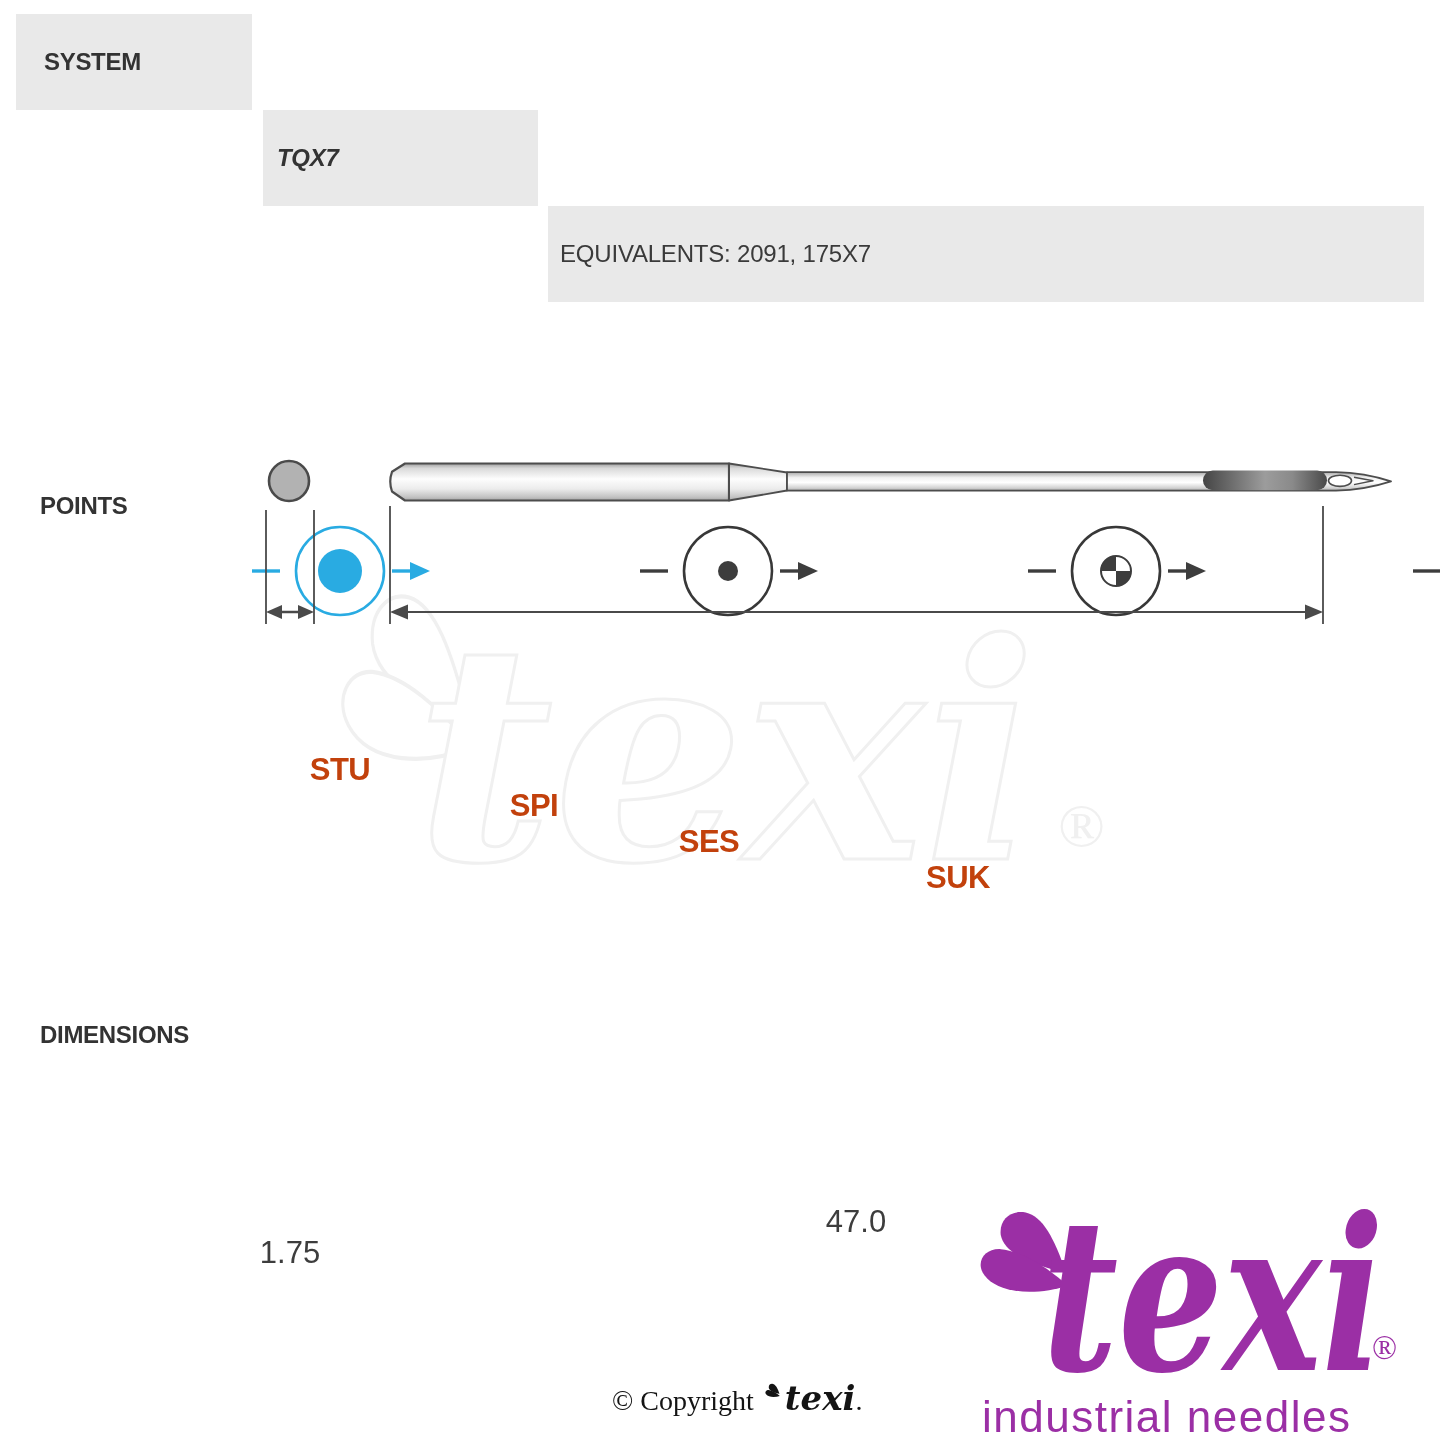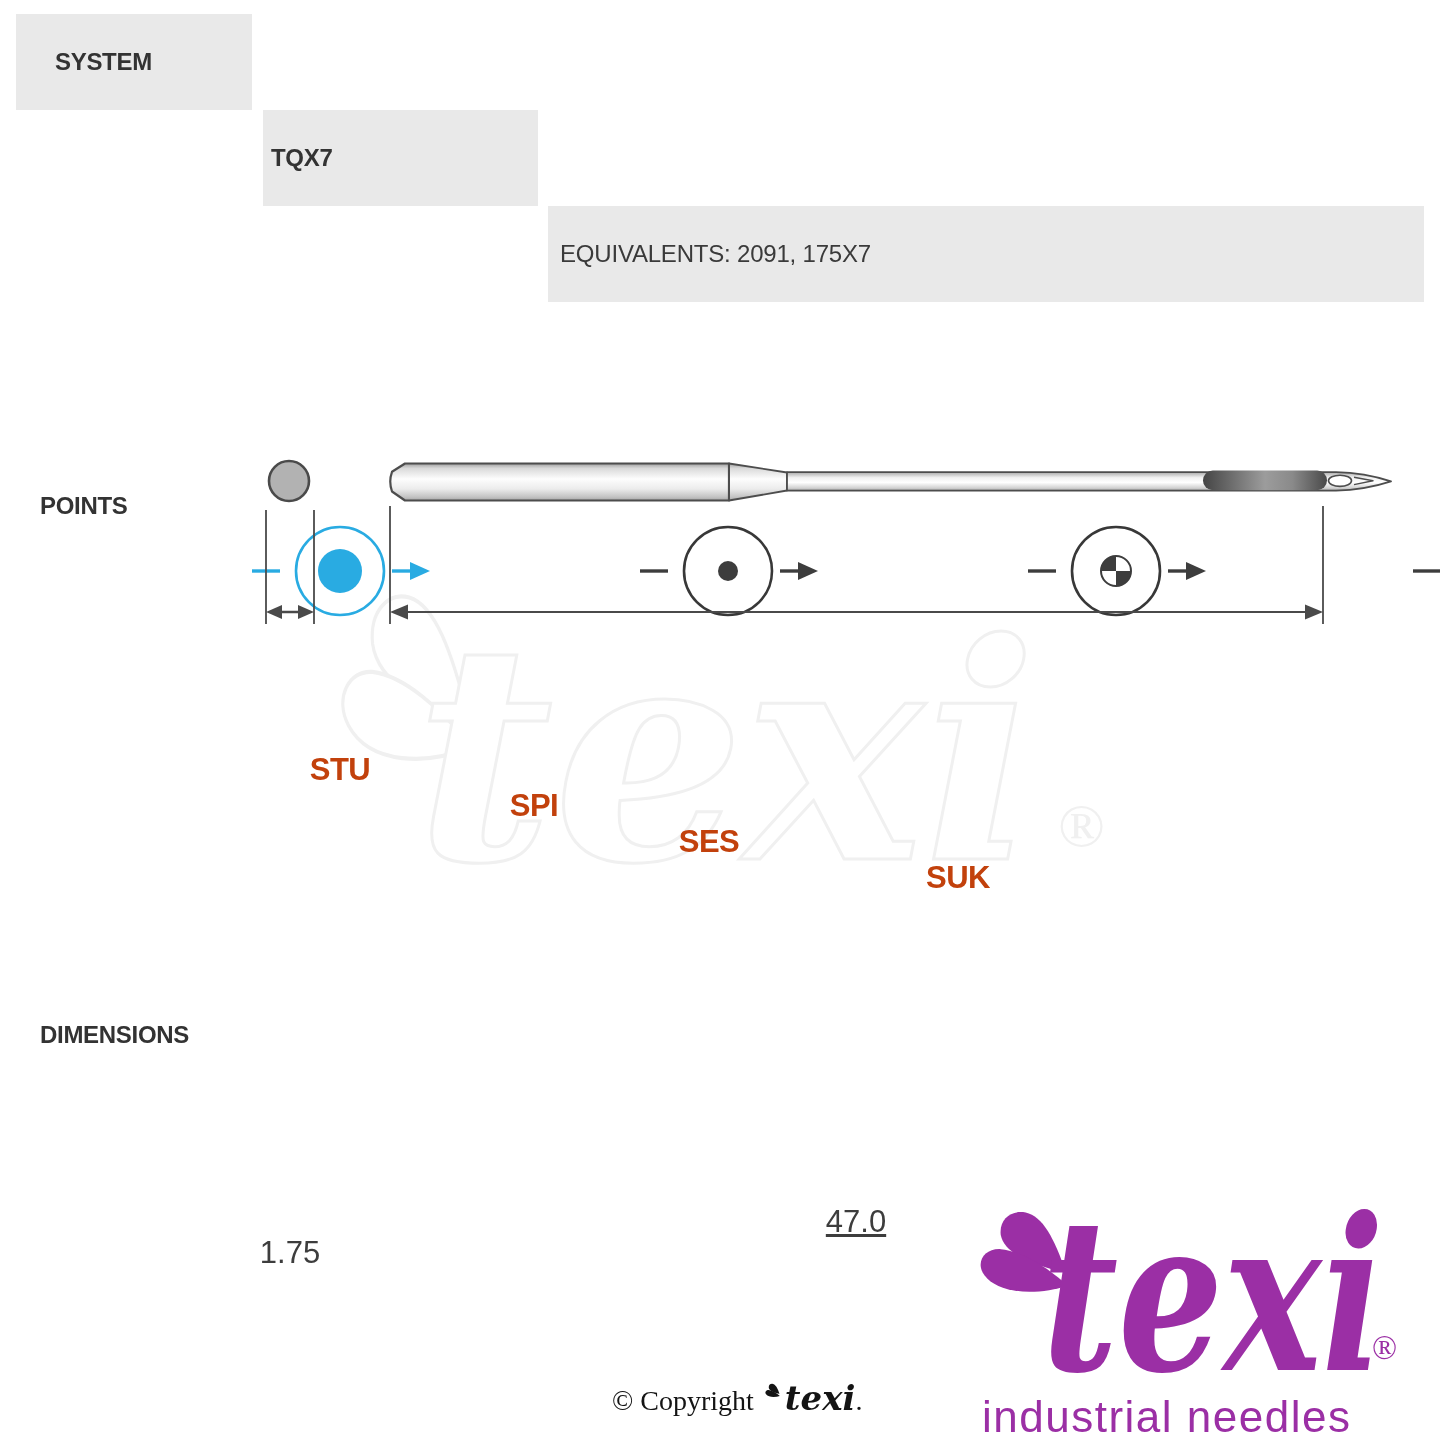--- a/index.html
+++ b/index.html
@@ -6,22 +6,22 @@
   html,body { background:#fff; }
   #page {
     position:relative; width:1440px; height:1440px; background:#ffffff;
     font-family:"Liberation Sans", sans-serif; overflow:hidden;
   }
   
   .hdr-box {
     position:absolute; top:14px; height:96px; background:#e9e9e9;
     display:flex; align-items:center;
   }
-  #box-system { left:16px;  width:236px; padding-left:39px; }
-  #box-value  { left:263px; width:275px; padding-left:8px; }
+  #box-system { left:16px;  width:236px; padding-left:28px; }
+  #box-value  { left:263px; width:275px; padding-left:14px;font-style:italic; }
   #box-equiv  { left:548px; width:876px; padding-left:12px; }
   .hdr-strong { font-weight:bold; font-size:24px; color:#333; letter-spacing:-0.3px; }
   .hdr-plain  { font-weight:normal; font-size:24px; color:#3a3a3a; letter-spacing:-0.2px; }
 
   
   .sec-label {
     position:absolute; left:40px; font-weight:bold; font-size:24px;
     color:#333; letter-spacing:-0.3px;
   }
   #points-label     { top:204px; }
@@ -35,21 +35,21 @@
   }
   .point-label.active { color:#c2410c; }
 
   
   #needle-diagram { position:absolute; left:240px; top:438px; }
   .dim-value {
     position:absolute; text-align:center; font-size:31px; color:#3d3d3d;
     font-weight:normal;
   }
   #diameter-value { left:240px; top:633px; width:100px; }
-  #length-value   { left:786px; top:566px; width:140px;text-decoration:underline; }
+  #length-value   { left:786px; top:566px; width:140px; }
 
   
   #watermark { position:absolute; left:330px; top:552px; width:840px; height:380px; z-index:0; }
   #watermark-butterfly { position:absolute; left:0; top:34px; }
   #watermark-text {
     position:absolute; left:85px; top:52px; line-height:1;
     font-family:"DejaVu Serif","Liberation Serif",serif;
     font-style:italic; font-weight:bold; font-size:300px;
     color:#ffffff; -webkit-text-stroke:3px #f0f0f0;
   }

